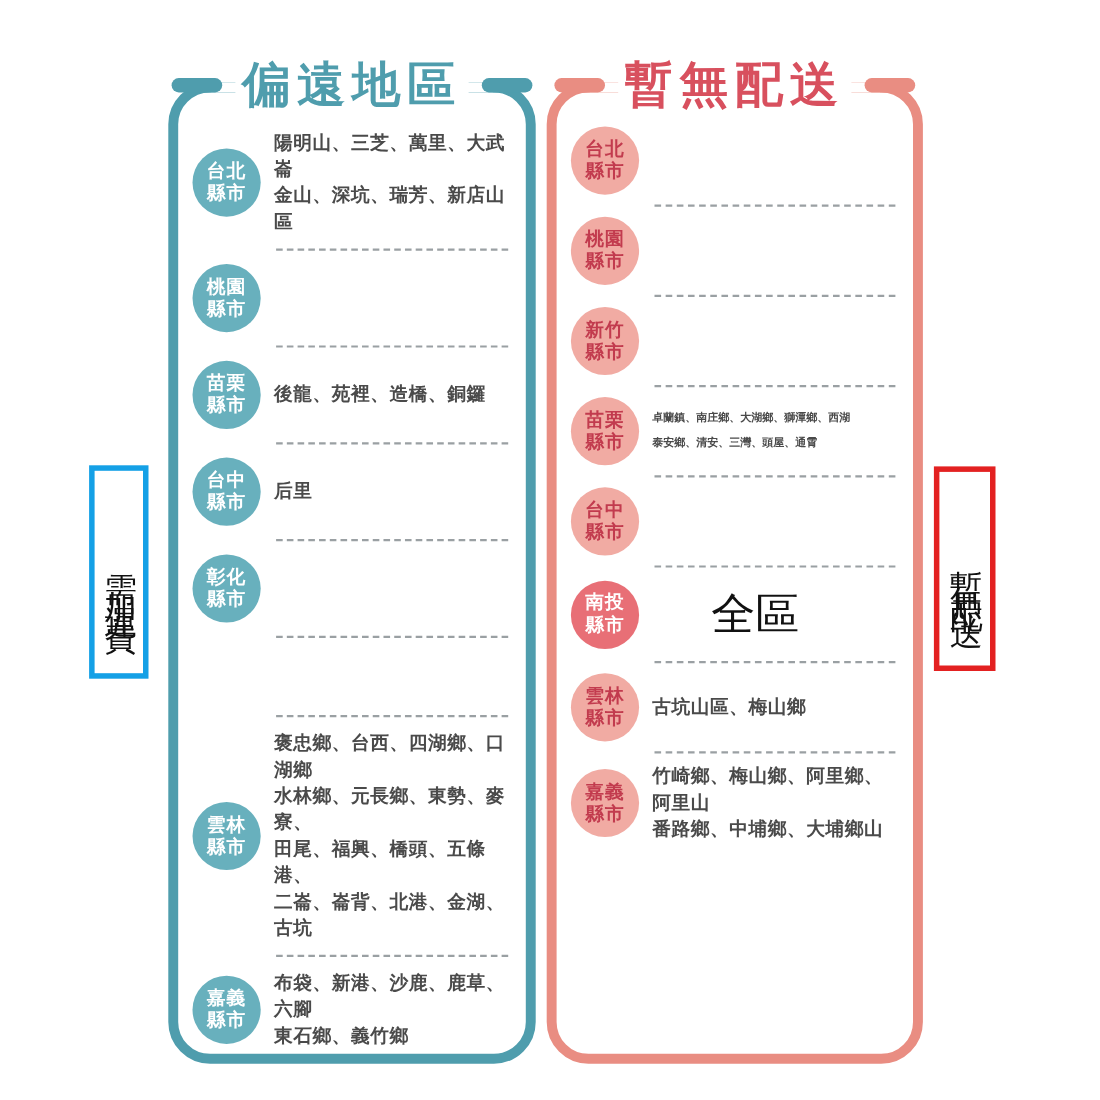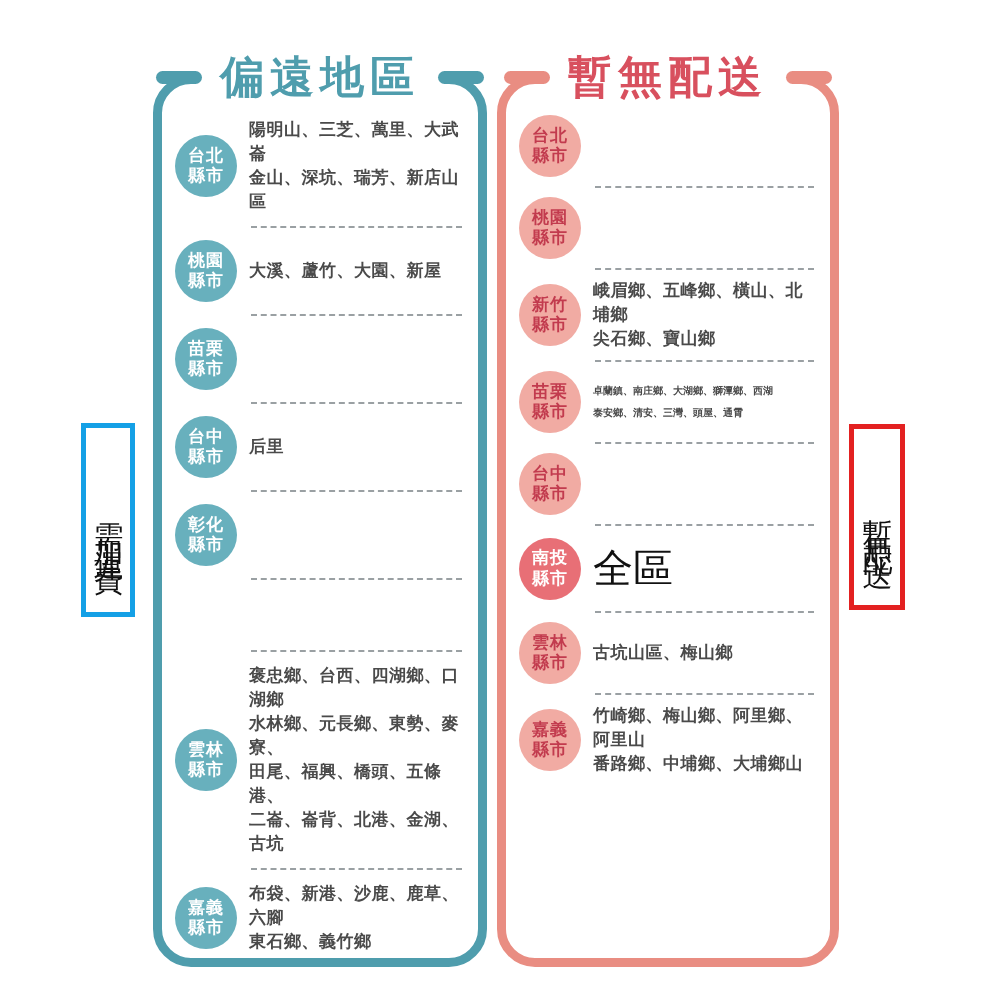--- a/index.html
+++ b/index.html
@@ -35,21 +35,21 @@
          line-height:1.18;letter-spacing:1px;}
   .panel-left  .badge{background:var(--teal-badge);color:#fff;}
   .panel-right .badge{background:var(--pink-badge);color:var(--pink-badge-text);}
   .panel-right .badge.em{background:var(--em-badge);color:#fff;}
 
   .areas{font-size:17px;line-height:24px;letter-spacing:.5px;white-space:pre-line;
          color:var(--list-text);font-weight:bold;}
   .panel-left .areas{line-height:24px;}
   .row.small .areas{font-size:10px;line-height:22px;letter-spacing:0;}
 
-  .areas-full{flex:1;font-size:40px;color:var(--full-text);
+  .areas-full{flex:1;text-align:center;font-size:40px;color:var(--full-text);
               font-weight:normal;padding:6px 40px 6px 0;}
 
   .sep{border-top:2px dashed var(--dash);margin:2px 6px 2px 76px;}
 
   
   .side-box{position:absolute;background:#fff;box-sizing:border-box;display:flex;
             align-items:center;justify-content:center;writing-mode:vertical-lr;
             text-orientation:upright;font-size:30px;color:#111;letter-spacing:14px;}
   .side-left{left:81px;top:423px;width:54px;height:194px;border:5px solid var(--blue-box);
              padding-top:14px;}
@@ -77,29 +77,29 @@
         <div class="areas">陽明山、三芝、萬里、大武崙
 金山、深坑、瑞芳、新店山區</div>
       </div>
       <div class="sep"></div>
 
       <div class="row">
         <div class="badge">
           <span>桃園</span>
           <span>縣市</span>
         </div>
-        <div class="areas">大溪、蘆竹、大園、新屋</div>
       </div>
       <div class="sep"></div>
 
       <div class="row">
         <div class="badge">
           <span>苗栗</span>
           <span>縣市</span>
         </div>
+        <div class="areas">後龍、苑裡、造橋、銅鑼</div>
       </div>
       <div class="sep"></div>
 
       <div class="row">
         <div class="badge">
           <span>台中</span>
           <span>縣市</span>
         </div>
         <div class="areas">后里</div>
       </div>
@@ -162,22 +162,20 @@
           <span>縣市</span>
         </div>
       </div>
       <div class="sep"></div>
 
       <div class="row">
         <div class="badge">
           <span>新竹</span>
           <span>縣市</span>
         </div>
-        <div class="areas">峨眉鄉、五峰鄉、橫山、北埔鄉
-尖石鄉、寶山鄉</div>
       </div>
       <div class="sep"></div>
 
       <div class="row small">
         <div class="badge">
           <span>苗栗</span>
           <span>縣市</span>
         </div>
         <div class="areas">卓蘭鎮、南庄鄉、大湖鄉、獅潭鄉、西湖
 泰安鄉、清安、三灣、頭屋、通霄</div>

